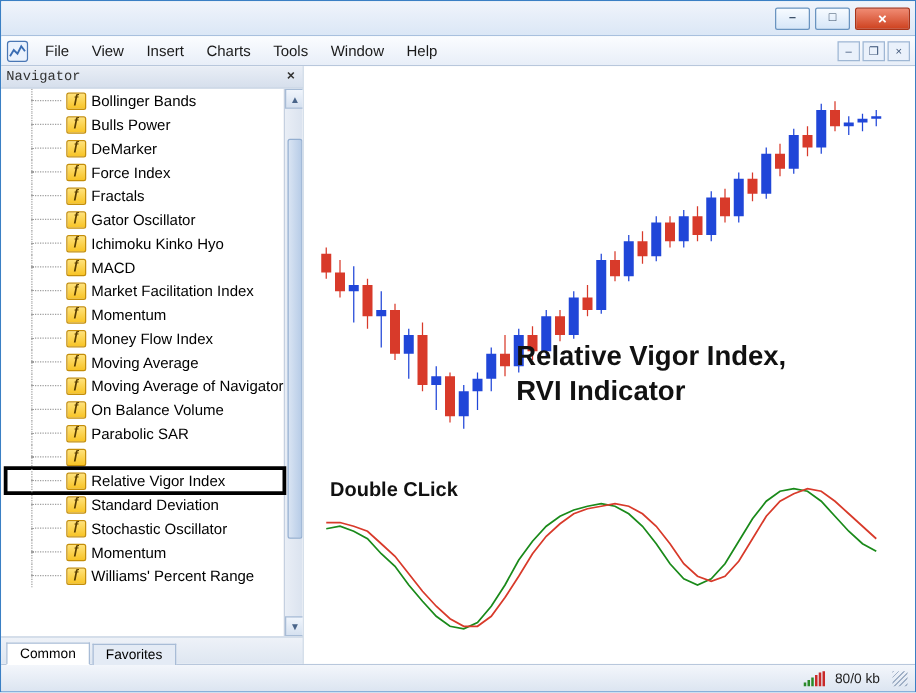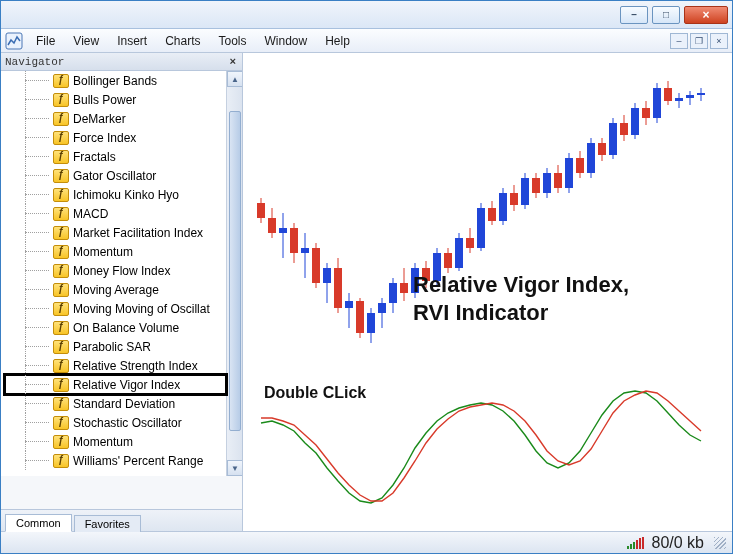--- a/index.html
+++ b/index.html
@@ -41,39 +41,39 @@
 .tree-row { display: flex; align-items: center; height: 19px; padding-left: 48px; position: relative; cursor: pointer; white-space: nowrap; overflow: hidden; }
 .tree-row::before { content: ""; position: absolute; left: 20px; top: 0; bottom: 0; border-left: 1px dotted #a0a0a0; }
 .tree-row::after { content: ""; position: absolute; left: 20px; top: 9px; width: 24px; border-top: 1px dotted #a0a0a0; }
 .ind-icon { width: 16px; height: 14px; background: linear-gradient(#ffe27a,#f8c426); border: 1px solid #c48e0a; border-radius: 2px; margin-right: 4px; position: relative; flex-shrink: 0; }
 .ind-icon::after { content: "ƒ"; position: absolute; left: 4px; top: -1px; font-size: 10px; font-style: italic; font-weight: bold; color: #5a3e00; }
 .tree-label { font-size: 12px; color: #000; }
 
 .tree-row.highlight-box { outline: 3px solid #000; outline-offset: -1px; z-index: 5; }
 
 
-.nav-tabs { height: 22px; background: linear-gradient(#eef2f8,#dee6f1); border-top: 1px solid #b8c7dc; display: flex; align-items: flex-end; padding: 0 4px; margin-top: 33px; }
+.nav-tabs { height: 22px; background: linear-gradient(#eef2f8,#dee6f1); border-top: 1px solid #b8c7dc; display: flex; align-items: flex-end; padding: 0 4px; }
 .nav-tab { padding: 2px 10px 2px 10px; font-size: 11px; border: 1px solid #a8bcd6; border-bottom: none; margin-right: 2px; cursor: pointer; background: #e4ebf5; position: relative; top: 1px; }
 .nav-tab.active { background: #fff; border-bottom: 1px solid #fff; }
 
 
 .chart-area { flex: 1; position: relative; background: #fff; overflow: hidden; }
 .chart-annot { position: absolute; font-weight: bold; color: #111; font-size: 22px; line-height: 1.25; }
 .annot1 { left: 170px; top: 218px; }
 .annot2 { left: 21px; top: 330px; font-size: 16px; }
 
 
 .statusbar { height: 22px; background: linear-gradient(#f3f6fb,#dce5f1); border-top: 1px solid #b8c7dc; display: flex; align-items: center; padding: 0 6px; }
 .status-spacer { flex: 1; }
 .status-bars { display: flex; gap: 1px; align-items: flex-end; margin-right: 8px; height: 12px; }
 .status-bars span { width: 2px; background: #2a8a2a; }
 .status-bars span:nth-child(1){height:3px} .status-bars span:nth-child(2){height:5px}
 .status-bars span:nth-child(3){height:7px} .status-bars span:nth-child(4){height:9px;background:#c92a2a}
 .status-bars span:nth-child(5){height:11px;background:#c92a2a} .status-bars span:nth-child(6){height:12px;background:#c92a2a}
-.status-text { font-size: 16px; color: #222; }
+.status-text { font-size: 11px; color: #222; }
 .status-grip { margin-left: 10px; width: 12px; height: 12px; background: repeating-linear-gradient(135deg,#a0b0c6 0 1px,transparent 1px 3px); }
 
 svg.chart-svg { position: absolute; left: 0; top: 0; }
 </style>
 </head>
 <body>
 
 <div class="outer-window">
 
   <div class="titlebar">
@@ -159,33 +159,32 @@
             <div class="tree-row">
               <span class="ind-icon"></span>
               <span class="tree-label">Money Flow Index</span>
             </div>
             <div class="tree-row">
               <span class="ind-icon"></span>
               <span class="tree-label">Moving Average</span>
             </div>
             <div class="tree-row">
               <span class="ind-icon"></span>
-              <span class="tree-label">Moving Moving of Oscillat</span>
+              <span class="tree-label">Moving Average of Navigator</span>
             </div>
             <div class="tree-row">
               <span class="ind-icon"></span>
               <span class="tree-label">On Balance Volume</span>
             </div>
             <div class="tree-row">
               <span class="ind-icon"></span>
               <span class="tree-label">Parabolic SAR</span>
             </div>
             <div class="tree-row">
               <span class="ind-icon"></span>
-              <span class="tree-label">Relative Strength Index</span>
             </div>
             <div class="tree-row highlight-box">
               <span class="ind-icon"></span>
               <span class="tree-label">Relative Vigor Index</span>
             </div>
             <div class="tree-row">
               <span class="ind-icon"></span>
               <span class="tree-label">Standard Deviation</span>
             </div>
             <div class="tree-row">

